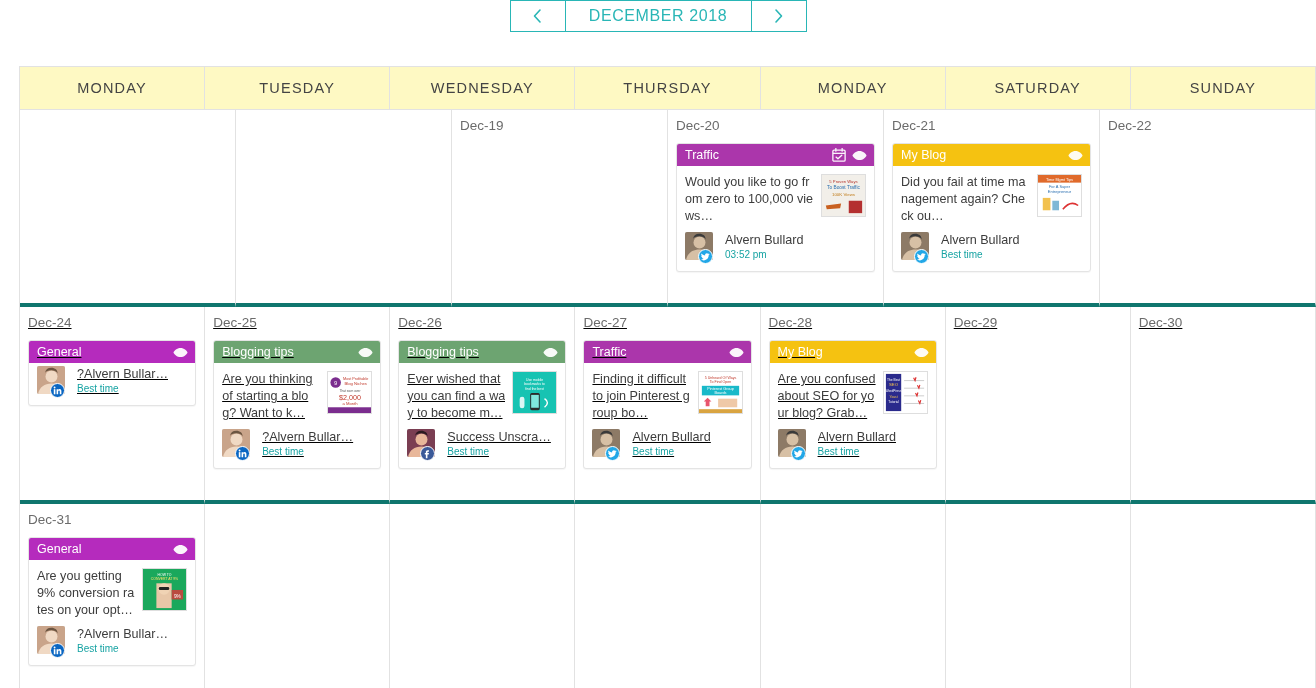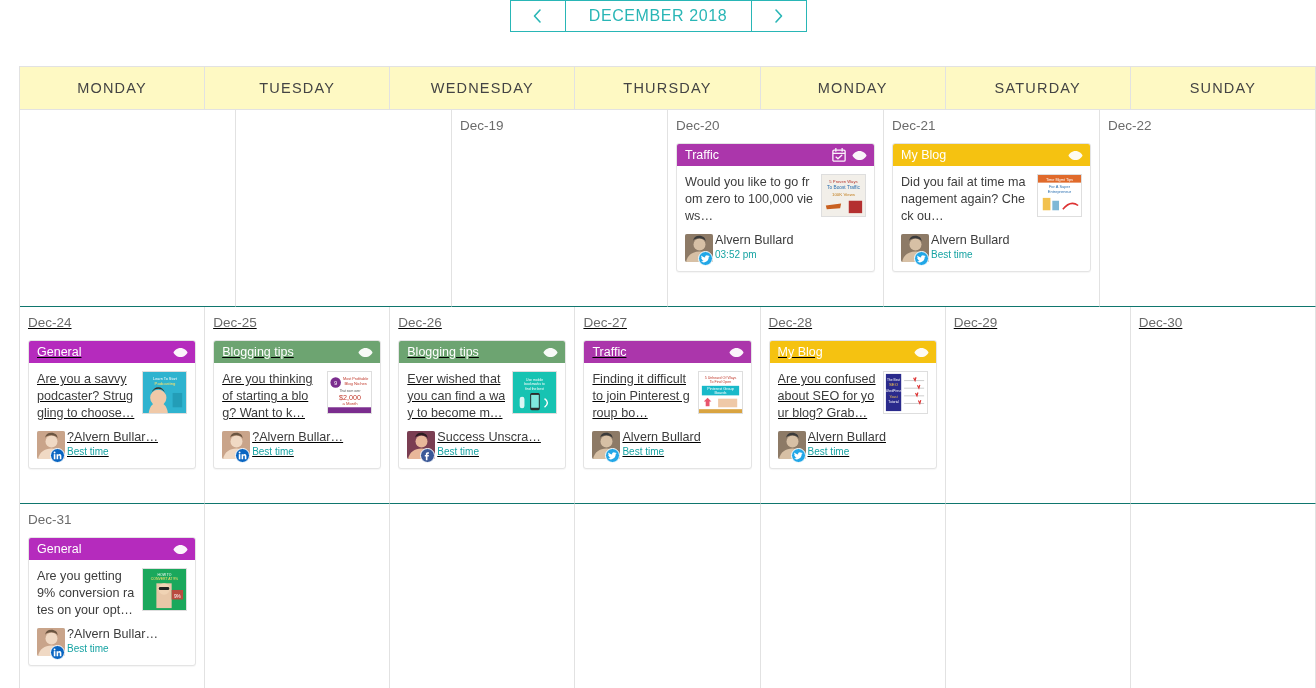--- a/index.html
+++ b/index.html
@@ -62,21 +62,21 @@
     font-size: 14.5px;
     letter-spacing: 1.2px;
     color: #444444;
     background: #fef9c3;
   }
 
   .day-cell {
     flex: 1 1 0;
     min-width: 0;
     border-right: 1px solid #e2e2e2;
-    border-bottom: 1px solid #0f766e;
+    border-bottom: 4px solid #0f766e;
     background: #ffffff;
     padding: 8px 8px 10px 8px;
     position: relative;
   }
   .week-1 .day-cell { height: 197px; }
   .week-2 .day-cell { height: 197px; text-decoration: underline; }
   .week-3 .day-cell { height: 191px; }
 
   .day-label {
     font-size: 13.5px;
@@ -135,23 +135,23 @@
     width: 45px; height: 43px;
     border: 1px solid #dedede;
     background: #f3f3f3;
     overflow: hidden;
     position: relative;
   }
   .thumb .th-svg { display: block; width: 100%; height: 100%; }
 
   .card-foot {
     display: flex;
-    align-items: flex-end;
+    align-items: flex-start;
     padding: 3px 8px 9px 8px;
-    gap: 2px;
+    gap: 12px;
   }
   .avatar-wrap {
     position: relative;
     flex: 0 0 auto;
     width: 28px; height: 28px;
   }
   .avatar {
     width: 28px; height: 28px;
     border-radius: 2px;
     overflow: hidden;
@@ -350,34 +350,20 @@
           <div class="post-card">
             <div class="card-head" style="background:#b52bbd">
               <span class="cat-name">General</span>
               <span class="head-icon">
                 <svg width="15" height="11" viewBox="0 0 16 11" aria-hidden="true">
                   <path d="M8 0.6C4.2 0.6 1.3 3.3 0.5 5.5c0.8 2.2 3.7 4.9 7.5 4.9s6.7-2.7 7.5-4.9C14.7 3.3 11.8 0.6 8 0.6z" fill="#fff"></path>
                   <ellipse cx="8" cy="5.5" rx="2.5" ry="2.6" fill="currentColor"></ellipse>
                   <circle cx="8" cy="5.5" r="1.15" fill="#fff"></circle>
                 </svg>
               </span>
-            </div>
-            <div class="card-body">
-              <div class="card-text">Are you a savvy podcaster? Struggling to choose…</div>
-              <div class="thumb">
-                <svg class="th-svg" viewBox="0 0 45 43" preserveAspectRatio="none" aria-hidden="true">
-                  <rect width="45" height="43" fill="#2fb3cf"></rect>
-                  <text x="23" y="8" font-size="4" fill="#ffffff" text-anchor="middle" font-family="Liberation Sans, sans-serif">Learn To Start</text>
-                  <text x="23" y="14" font-size="4.4" fill="#ffe36b" text-anchor="middle" font-family="Liberation Sans, sans-serif">Podcasting</text>
-                  <circle cx="16" cy="27" r="8.5" fill="#f0c9a8"></circle>
-                  <path d="M6 43c1-8 5-11 10-11s9 3 10 11z" fill="#f0c9a8"></path>
-                  <path d="M9 22c2-6 12-6 14 0-1-4-4-6-7-6s-6 2-7 6z" fill="#3b2b22"></path>
-                  <rect x="31" y="22" width="10" height="15" fill="#1d92ab" opacity="0.65"></rect>
-                </svg>
-              </div>
             </div>
             <div class="card-foot">
               <span class="avatar-wrap">
                 <span class="avatar">
                   <svg viewBox="0 0 28 28" aria-hidden="true">
                     <rect width="28" height="28" fill="#c9a48a"></rect>
                     <circle cx="14.5" cy="10.5" r="6" fill="#f0d9c4"></circle>
                     <path d="M1 28c1.5-7 6.5-10.5 13.5-10.5S26.5 21 28 28z" fill="#f0d9c4"></path>
                     <path d="M8 7c1.5-3.5 11-3.8 12.5 0.5C20.8 4 18 1.8 14.3 1.8 10.8 1.8 8.5 3.6 8 7z" fill="#6b5541"></path>
                   </svg>

